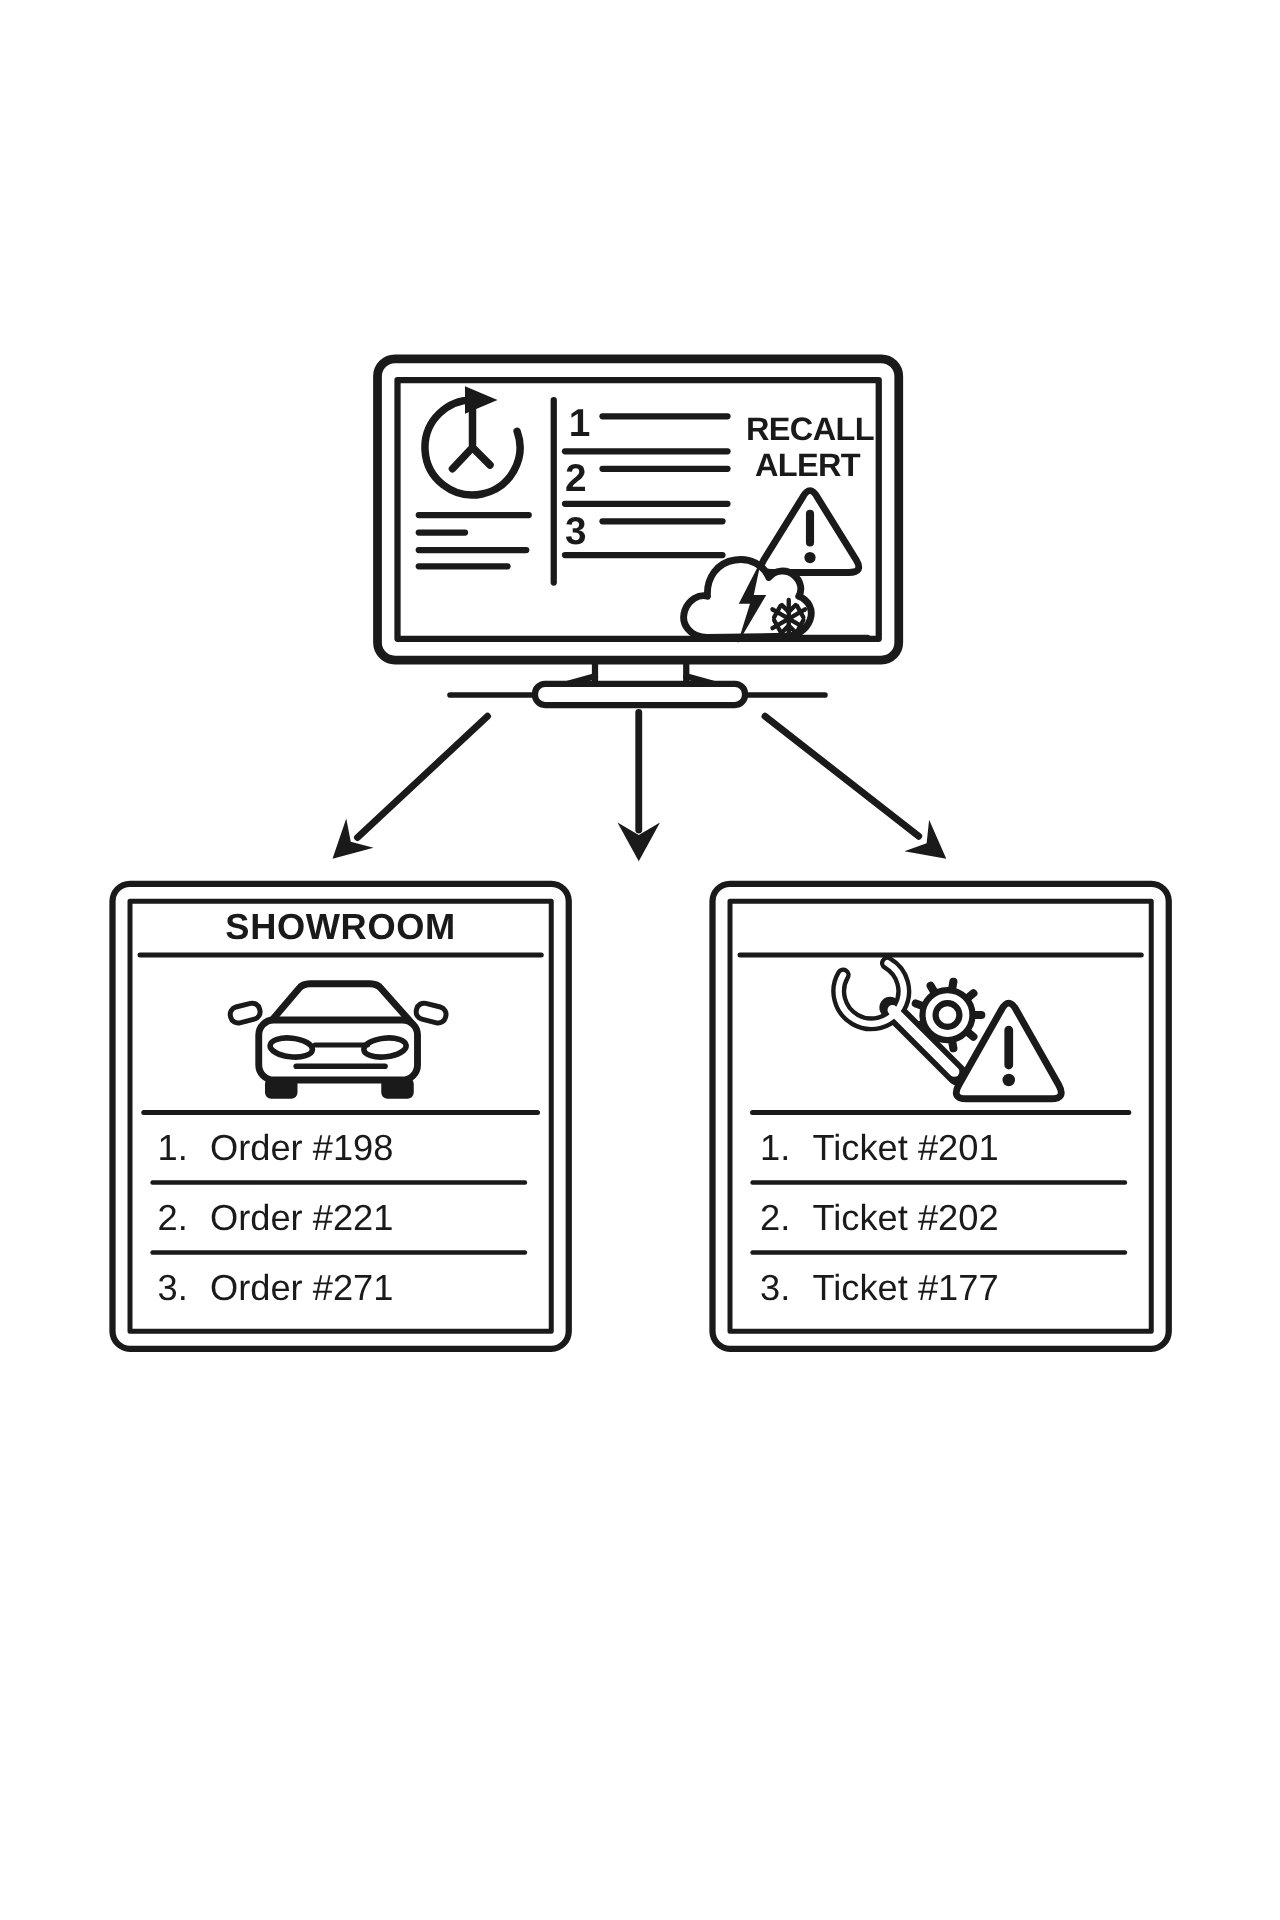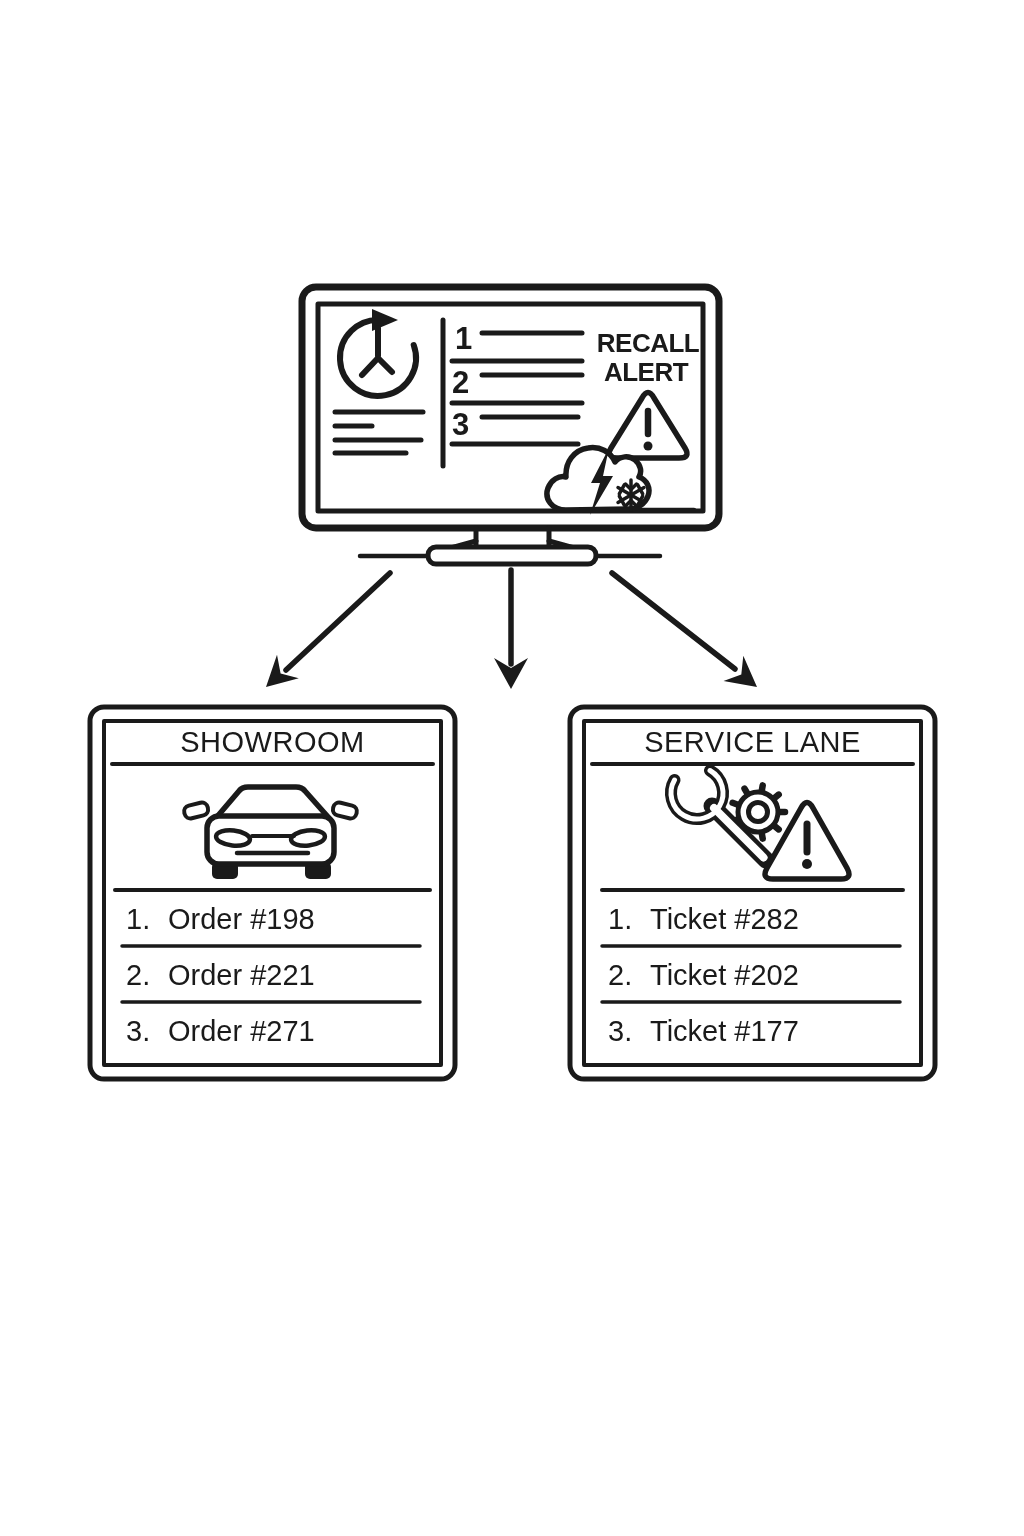--- a/index.html
+++ b/index.html
@@ -3,21 +3,21 @@
 <meta charset="utf-8">
 <style>
   html,body{margin:0;padding:0;background:#ffffff;}
   .canvas{
     position:relative;width:1024px;height:1536px;background:#ffffff;
     font-family:"Liberation Sans",sans-serif;color:#1a1a1a;overflow:hidden;
   }
   .layer{position:absolute;left:0;top:0;}
   .panel-title{
     position:absolute;width:365px;text-align:center;
-    font-size:29px;font-weight:normal;letter-spacing:0.5px;line-height:30px;
+    font-size:29px;font-weight:bold;letter-spacing:0.5px;line-height:30px;
   }
   .queue-row{
     position:absolute;height:56px;width:310px;display:flex;align-items:center;
     font-size:29px;line-height:29px;
   }
   .queue-row .num{width:42px;flex:0 0 auto;}
   .svg-digit{font-family:"Liberation Sans",sans-serif;font-size:31px;font-weight:bold;fill:#1a1a1a;}
   .svg-alert{font-family:"Liberation Sans",sans-serif;font-size:26px;font-weight:bold;fill:#1a1a1a;letter-spacing:-0.5px;}
 </style>
 </head>
@@ -163,38 +163,37 @@
 
       <g>
         <path d="M 801 808 Q 807 797 813 808 L 847 868 Q 853 879 841 879 L 773 879 Q 761 879 767 868 Z" fill="#ffffff" stroke-width="5.5"></path>
         <path d="M807 824 V852" stroke-width="7"></path>
         <circle cx="807" cy="864" r="5" fill="#1a1a1a" stroke="none"></circle>
       </g>
     </g>
   </svg>
 
   <div class="panel-title" style="left:90px;top:727px;">SHOWROOM</div>
-  <div class="panel-title" style="left:570px;top:727px;">SERVICE LANE</div>
 
   <div class="queue-row" style="left:126px;top:891px;">
     <span class="num">1.</span>
     <span>Order #198</span>
   </div>
   <div class="queue-row" style="left:126px;top:947px;">
     <span class="num">2.</span>
     <span>Order #221</span>
   </div>
   <div class="queue-row" style="left:126px;top:1003px;">
     <span class="num">3.</span>
     <span>Order #271</span>
   </div>
 
   <div class="queue-row" style="left:608px;top:891px;">
     <span class="num">1.</span>
-    <span>Ticket #282</span>
+    <span>Ticket #201</span>
   </div>
   <div class="queue-row" style="left:608px;top:947px;">
     <span class="num">2.</span>
     <span>Ticket #202</span>
   </div>
   <div class="queue-row" style="left:608px;top:1003px;">
     <span class="num">3.</span>
     <span>Ticket #177</span>
   </div>
 

